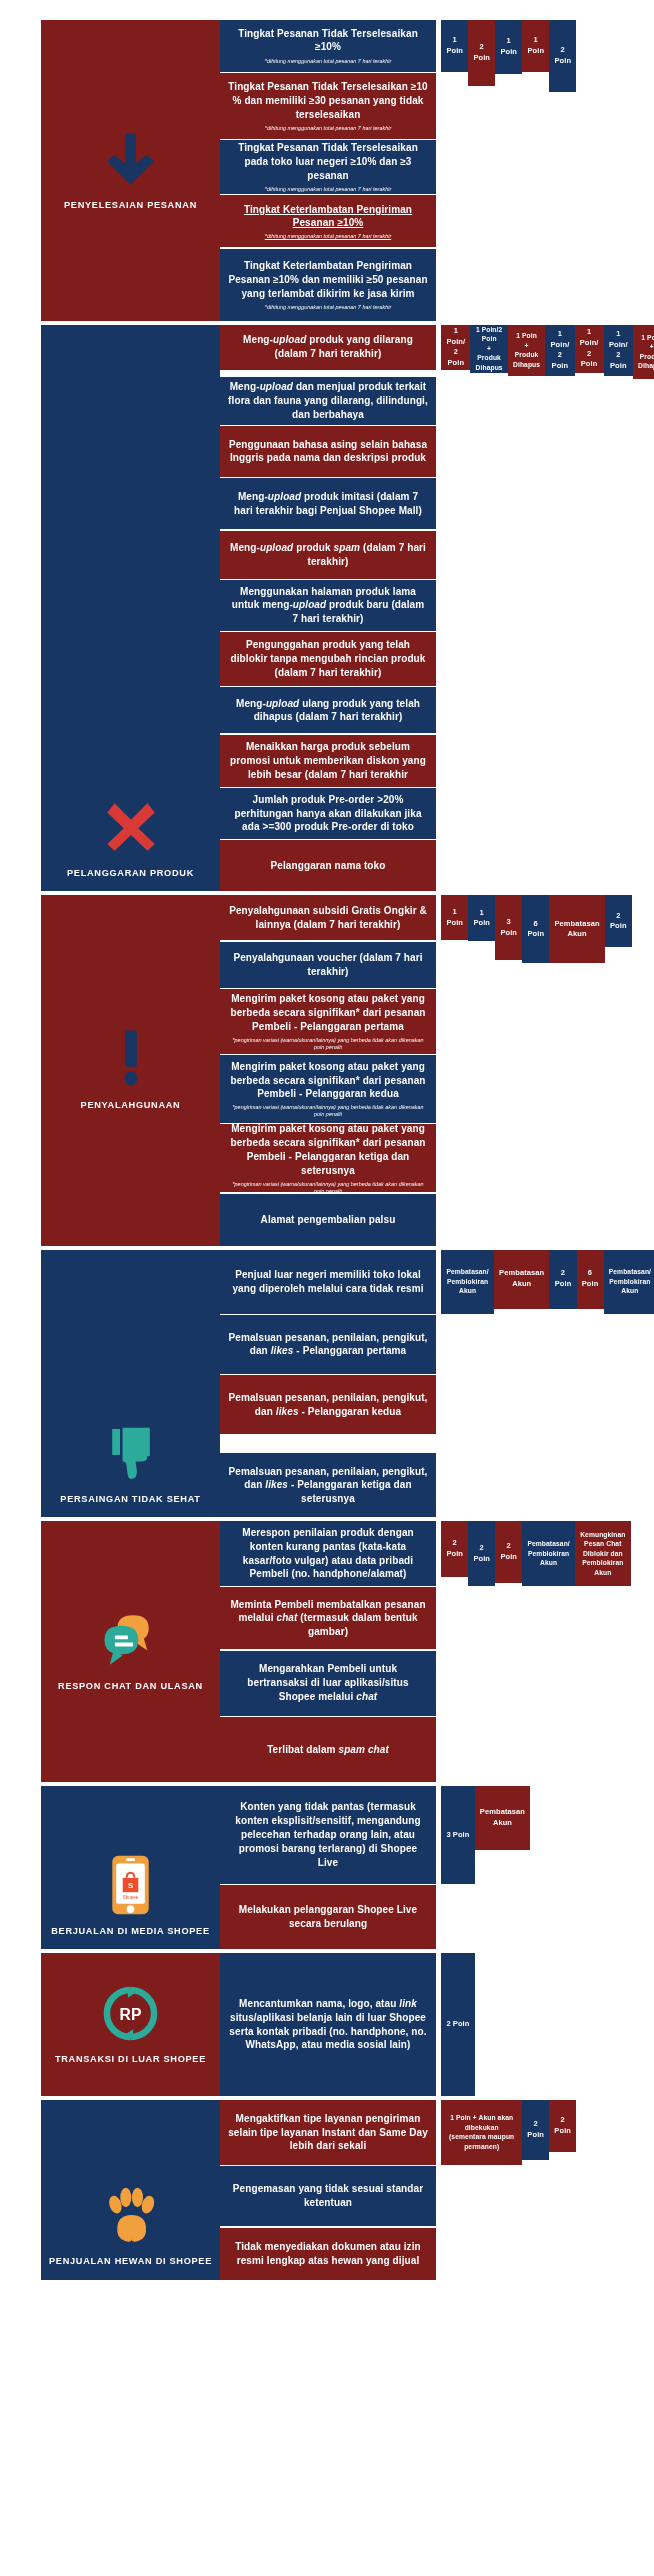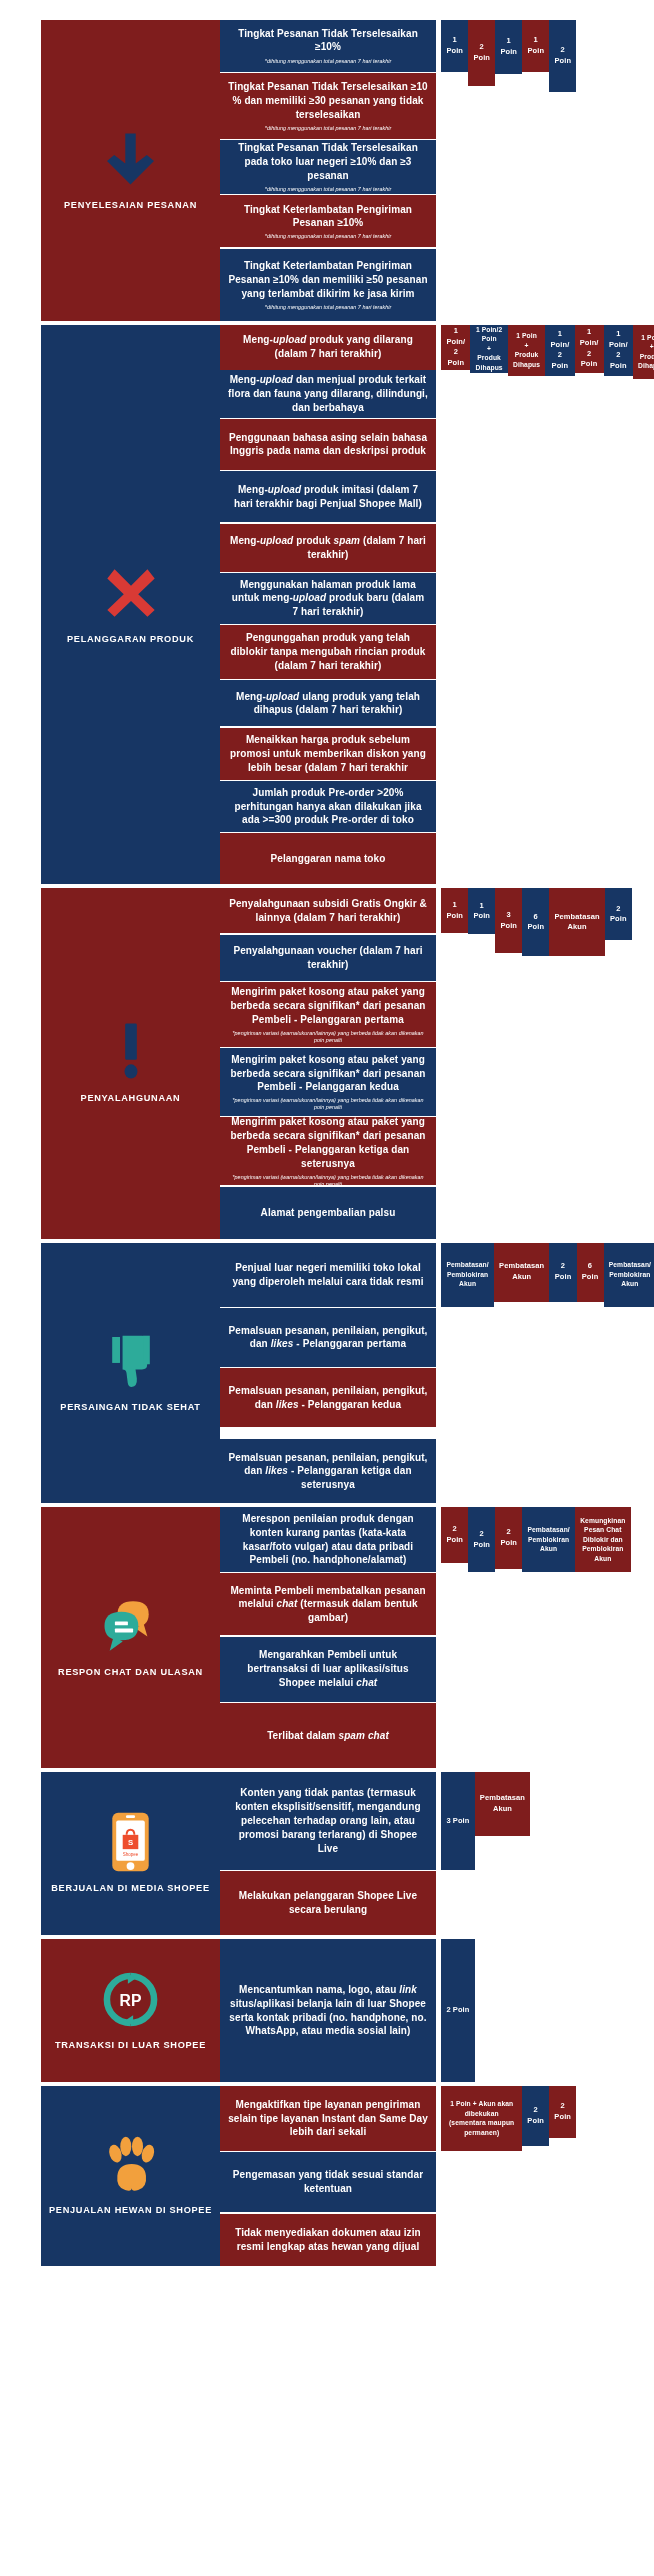--- a/index.html
+++ b/index.html
@@ -47,21 +47,21 @@
     display:flex;
     flex-direction:column;
   }
   .pts-col{
     width:135px;
     flex:0 0 135px;
     display:flex;
     margin-left:5.2px;
   }
 
-  .bg-navy{background:#173664;}
+  .bg-navy{background:#173664;justify-content:flex-end;}
   .bg-orange{background:#7f1d1d;}
 
   .cell{
     display:flex;
     flex-direction:column;
     align-items:center;
     justify-content:center;
     text-align:center;
     padding:5.9px 6.5px;
   }
@@ -129,21 +129,21 @@
             <div class="desc-note">*dihitung menggunakan total pesanan 7 hari terakhir</div>
           </div>
           <div class="cell desc-cell bg-orange" style="height: 66px; margin-bottom: 1.3px;">
             <div class="desc-main">Tingkat Pesanan Tidak Terselesaikan ≥10 % dan memiliki ≥30 pesanan yang tidak terselesaikan</div>
             <div class="desc-note">*dihitung menggunakan total pesanan 7 hari terakhir</div>
           </div>
           <div class="cell desc-cell bg-navy" style="height: 54px; margin-bottom: 1.3px;">
             <div class="desc-main">Tingkat Pesanan Tidak Terselesaikan pada toko luar negeri ≥10% dan ≥3 pesanan</div>
             <div class="desc-note">*dihitung menggunakan total pesanan 7 hari terakhir</div>
           </div>
-          <div class="cell desc-cell bg-orange" style="height: 52px; margin-bottom: 1.3px;">
+          <div class="cell desc-cell bg-orange" style="height: 52px; margin-bottom: 1.3px; text-decoration: underline;">
             <div class="desc-main">Tingkat Keterlambatan Pengiriman Pesanan ≥10%</div>
             <div class="desc-note">*dihitung menggunakan total pesanan 7 hari terakhir</div>
           </div>
           <div class="cell desc-cell bg-navy" style="height: 72px; margin-bottom: 0px;">
             <div class="desc-main">Tingkat Keterlambatan Pengiriman Pesanan ≥10% dan memiliki ≥50 pesanan yang terlambat dikirim ke jasa kirim</div>
             <div class="desc-note">*dihitung menggunakan total pesanan 7 hari terakhir</div>
           </div>
         </div>
         <div class="pts-col">
           <div class="cell pts-cell bg-navy" style="height: 52px; margin-bottom: 1.3px;">
@@ -168,21 +168,21 @@
       <div class="label-col bg-navy">
         <div class="icon-box">
           <svg width="50" height="50" viewBox="0 0 76 76">
             <path d="M13 2 L38 27 L63 2 L74 16 L49 40 L74 64 L63 74 L38 50 L13 74 L2 64 L27 40 L2 16 Z" fill="#D93A35"></path>
           </svg>
         </div>
         <div class="label-title">PELANGGARAN PRODUK</div>
       </div>
       <div class="rows-wrap">
         <div class="desc-col">
-          <div class="cell desc-cell bg-orange" style="height: 45px; margin-bottom: 0;">
+          <div class="cell desc-cell bg-orange" style="height: 45px; margin-bottom: 7px;">
             <div class="desc-main">Meng-<em>upload</em> produk yang dilarang (dalam 7 hari terakhir)</div>
           </div>
           <div class="cell desc-cell bg-navy" style="height: 48px; margin-bottom: 1.3px;">
             <div class="desc-main">Meng-<em>upload</em> dan menjual produk terkait flora dan fauna yang dilarang, dilindungi, dan berbahaya</div>
           </div>
           <div class="cell desc-cell bg-orange" style="height: 51px; margin-bottom: 1.3px;">
             <div class="desc-main">Penggunaan bahasa asing selain bahasa Inggris pada nama dan deskripsi produk</div>
           </div>
           <div class="cell desc-cell bg-navy" style="height: 51px; margin-bottom: 1.3px;">
             <div class="desc-main">Meng-<em>upload</em> produk imitasi (dalam 7 hari terakhir bagi Penjual Shopee Mall)</div>
@@ -314,21 +314,21 @@
         <div class="label-title">PERSAINGAN TIDAK SEHAT</div>
       </div>
       <div class="rows-wrap">
         <div class="desc-col">
           <div class="cell desc-cell bg-navy" style="height: 64px; margin-bottom: 1.3px;">
             <div class="desc-main">Penjual luar negeri memiliki toko lokal yang diperoleh melalui cara tidak resmi</div>
           </div>
           <div class="cell desc-cell bg-navy" style="height: 59px; margin-bottom: 1.3px;">
             <div class="desc-main">Pemalsuan pesanan, penilaian, pengikut, dan <em>likes</em> - Pelanggaran pertama</div>
           </div>
-          <div class="cell desc-cell bg-orange" style="height: 59px; margin-bottom: 12px;">
+          <div class="cell desc-cell bg-orange" style="height: 59px; margin-bottom: 19px;">
             <div class="desc-main">Pemalsuan pesanan, penilaian, pengikut, dan <em>likes</em> - Pelanggaran kedua</div>
           </div>
           <div class="cell desc-cell bg-navy" style="height: 64px; margin-bottom: 0px;">
             <div class="desc-main">Pemalsuan pesanan, penilaian, pengikut, dan <em>likes</em> - Pelanggaran ketiga dan seterusnya</div>
           </div>
         </div>
         <div class="pts-col">
           <div class="cell pts-cell bg-navy" style="height: 64px; margin-bottom: 1.3px;">
             <div class="pts-text small">Pembatasan/<br>Pemblokiran<br>Akun</div>
           </div>

